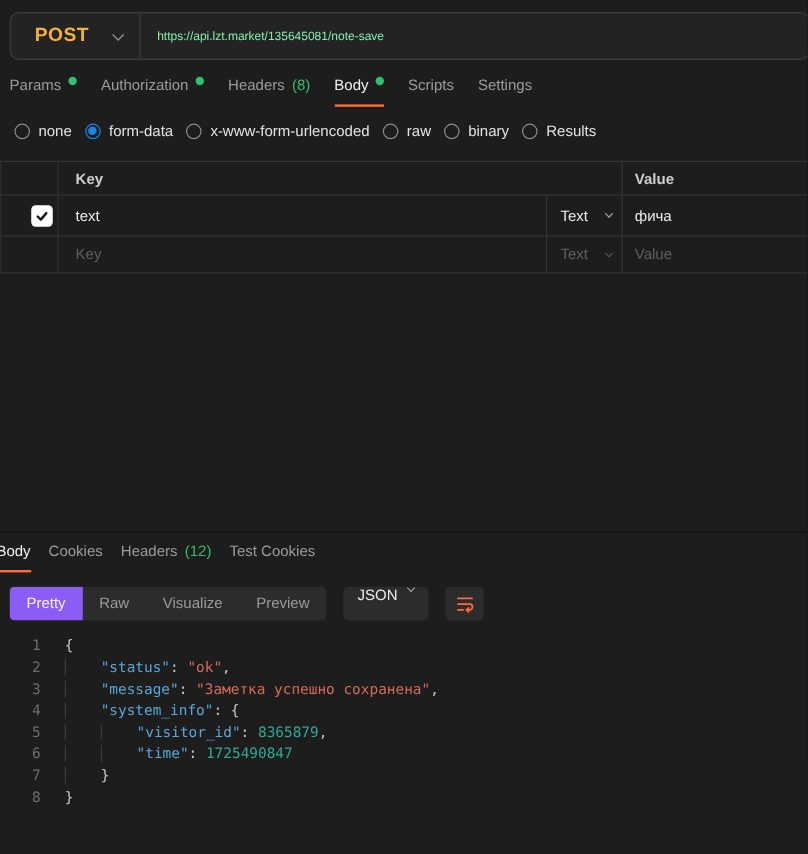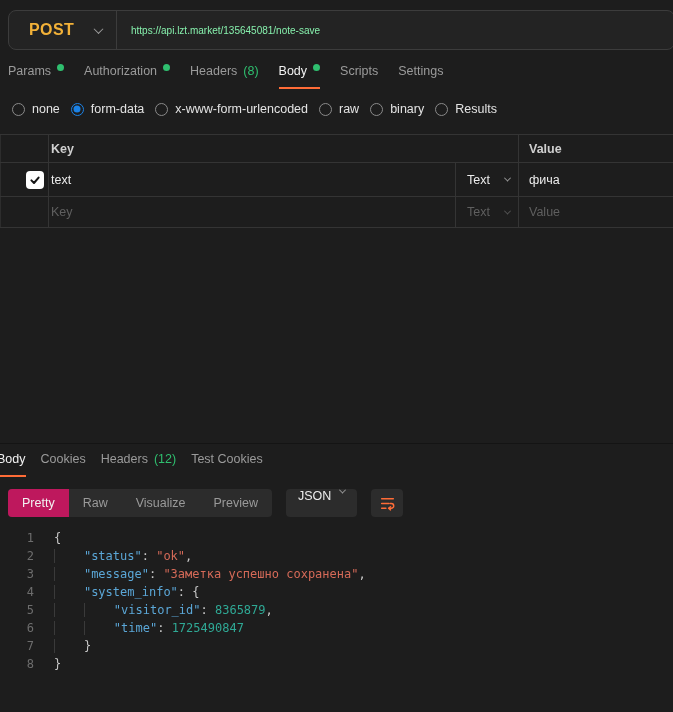--- a/index.html
+++ b/index.html
@@ -57,21 +57,21 @@
     content:""; position:absolute; left:50%; top:50%; width:7px; height:7px;
     transform:translate(-50%,-50%); border-radius:50%; background:var(--radio-blue,#1B82E6);
   }
 
   
   .form-table { position:absolute; top:134px; left:0; right:0; }
   .trow { display:grid; border-bottom:1px solid #343434; align-items:center; }
   .trow.thead { grid-template-columns:48px 470px 1fr; height:29px; border-top:1px solid #343434; }
   .trow.tdata { grid-template-columns:48px 407px 63px 1fr; height:34px; }
   .trow.tph   { grid-template-columns:48px 407px 63px 1fr; height:31px; }
-  .tcell { height:100%; display:flex; align-items:center; padding:0 2px; overflow:hidden; }
+  .tcell { height:100%; display:flex; align-items:center; padding:0 14px; overflow:hidden; }
   .tcell.bl { border-left:1px solid #343434; }
   .tcell.cb { justify-content:flex-end; padding:0 4px 0 0; border-left:1px solid #2d2d2d; }
   .th-label { color:#cfcfcf; font-weight:700; font-size:12.5px; }
   .type-cell { padding:0 8px 0 11px; justify-content:space-between; cursor:pointer; }
   .cell-text { color:#ececec; }
   .ph { color:#5f5f5f; }
   .checkbox {
     width:18px; height:18px; border-radius:4px; background:#ffffff;
     display:flex; align-items:center; justify-content:center; cursor:pointer;
   }
@@ -80,21 +80,21 @@
   .resp { position:absolute; top:443px; left:0; right:0; bottom:0; border-top:1px solid #141414; }
   .resp-tabs { position:absolute; top:8px; left:0; display:flex; gap:15px; }
   .resp-tabs .tab:first-child { margin-left:-3px; }
 
   .view-row { position:absolute; top:45px; left:8px; display:flex; align-items:center; gap:14px; }
   .seg-group { display:flex; background:#2c2c2c; border-radius:4px; height:28px; overflow:hidden; }
   .seg {
     display:flex; align-items:center; padding:0 14px; color:#9a9a9a;
     cursor:pointer; font-size:12.5px;
   }
-  .seg.active { background:#be185d; color:#f2f2f2; }
+  .seg.active { background:#8b5cf6; color:#f2f2f2; }
   .json-btn {
     height:28px; display:flex; align-items:flex-start; gap:9px; padding:0 12px;
     background:#2c2c2c; border-radius:4px; color:#ededed; cursor:pointer; font-size:12.5px;
   }
   .icon-btn {
     width:32px; height:28px; background:#2c2c2c; border-radius:4px;
     display:flex; align-items:center; justify-content:center; cursor:pointer;
     color:var(--accent-orange,#FF6C37);
   }
 

